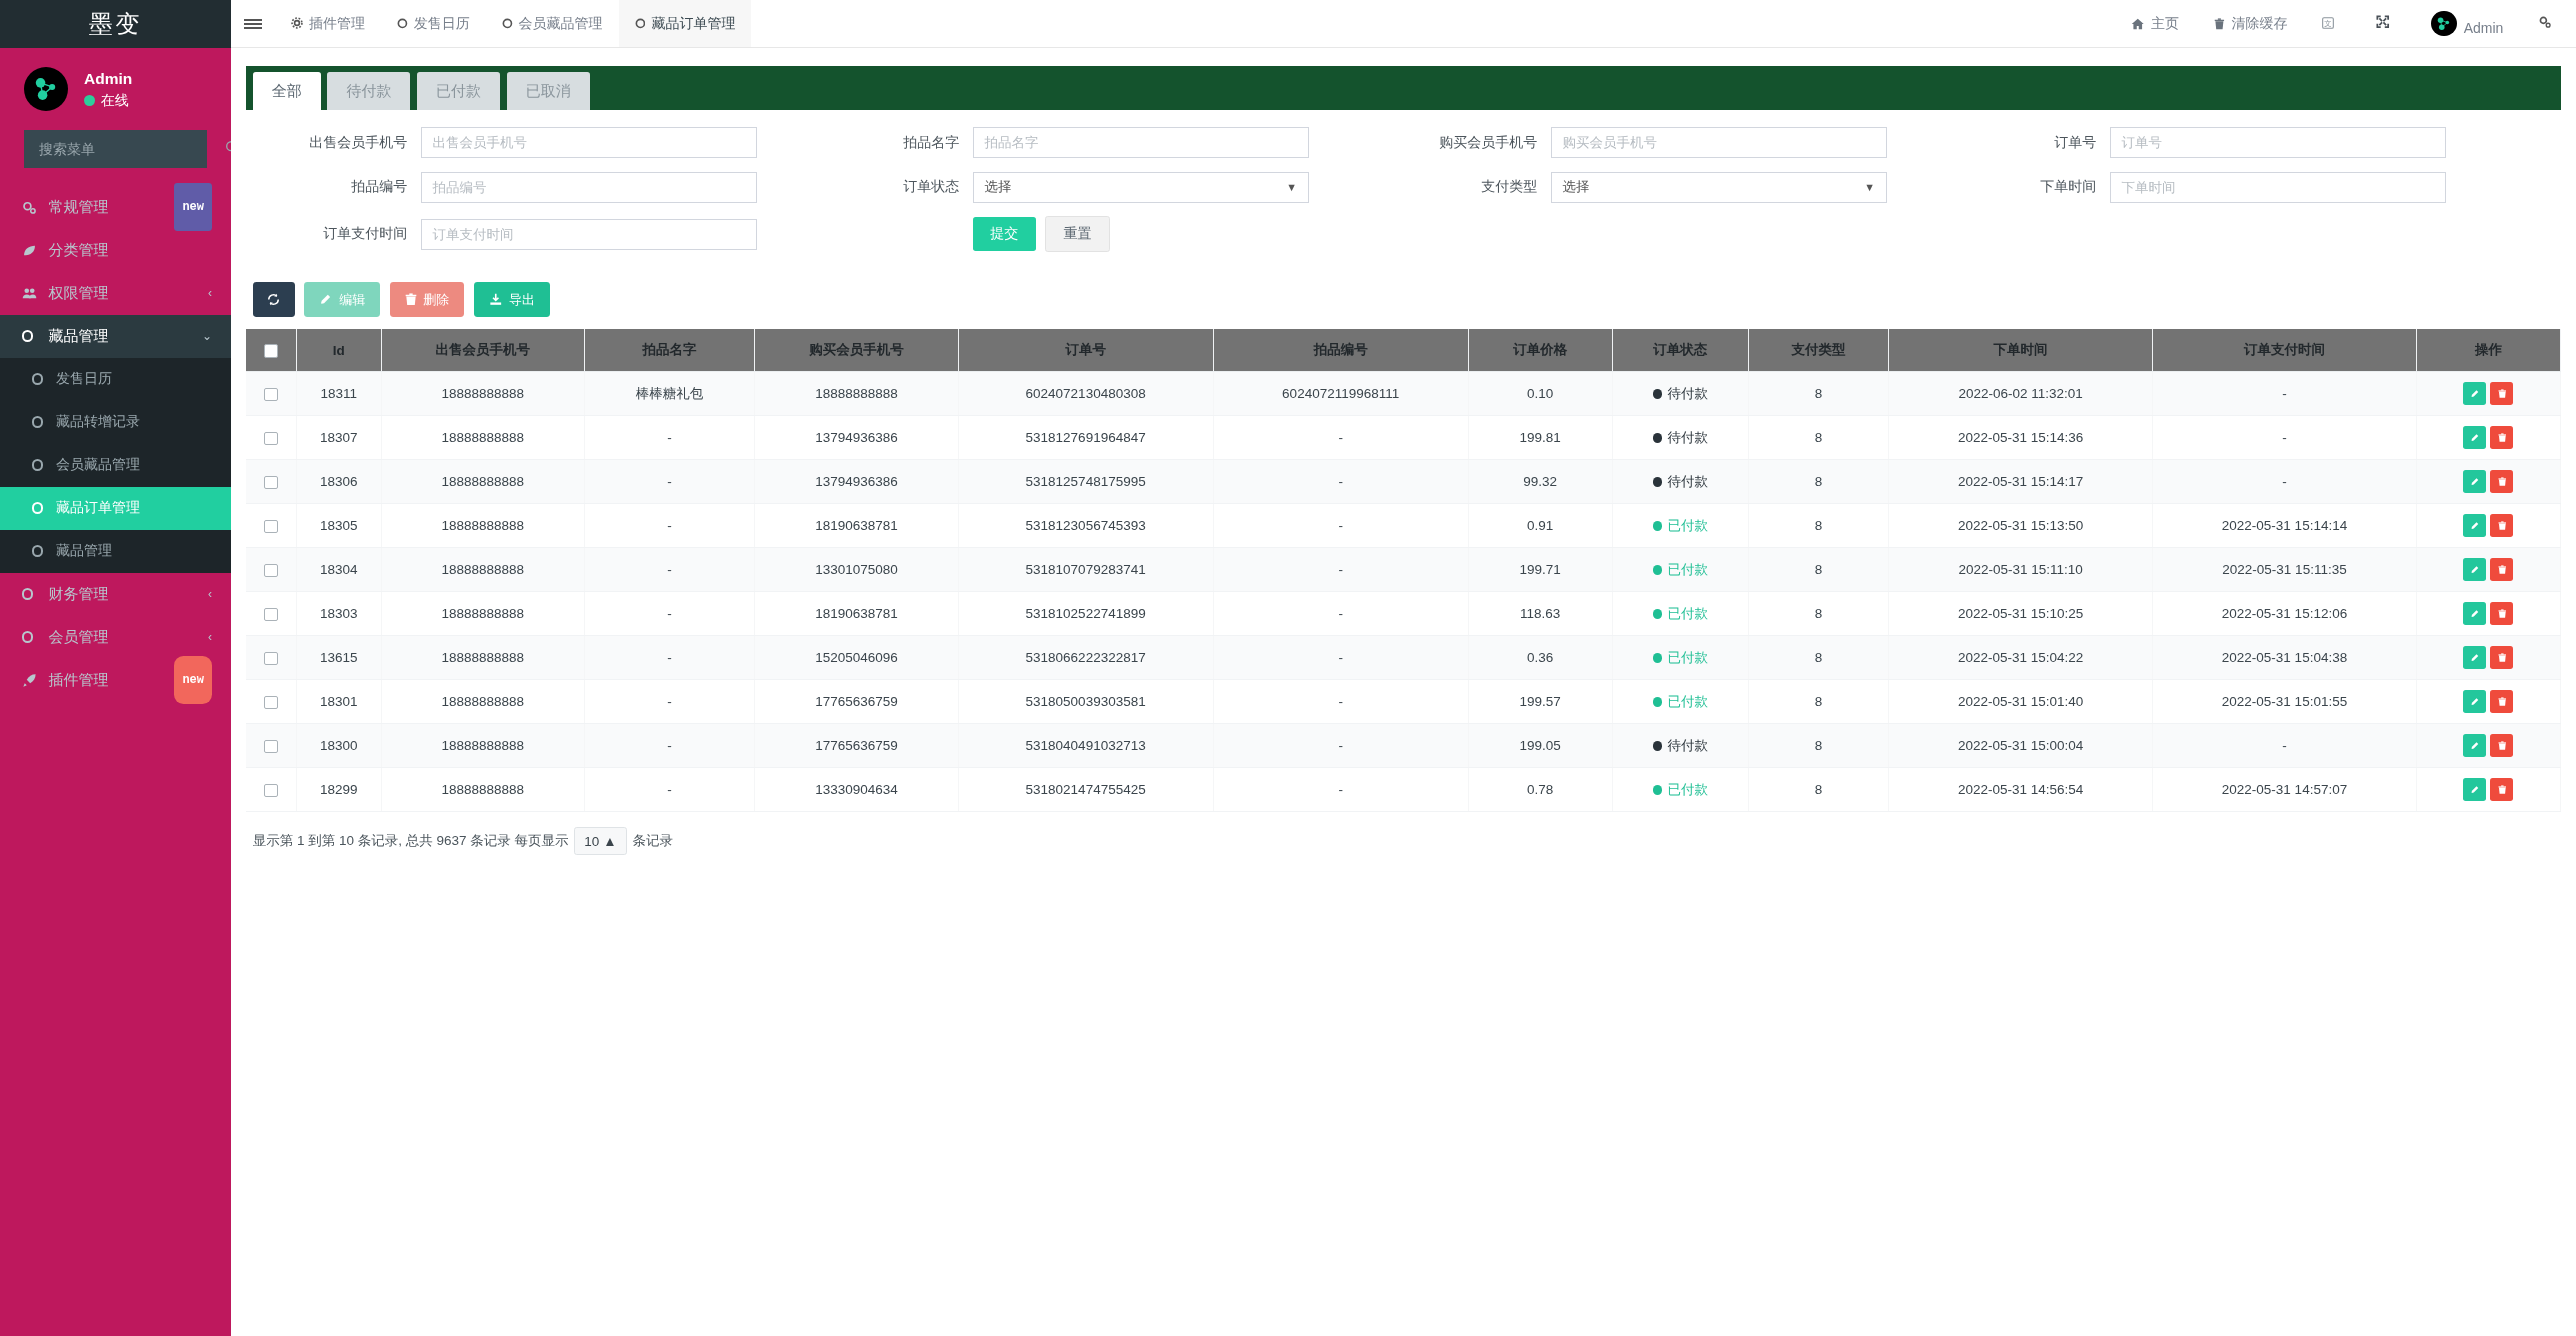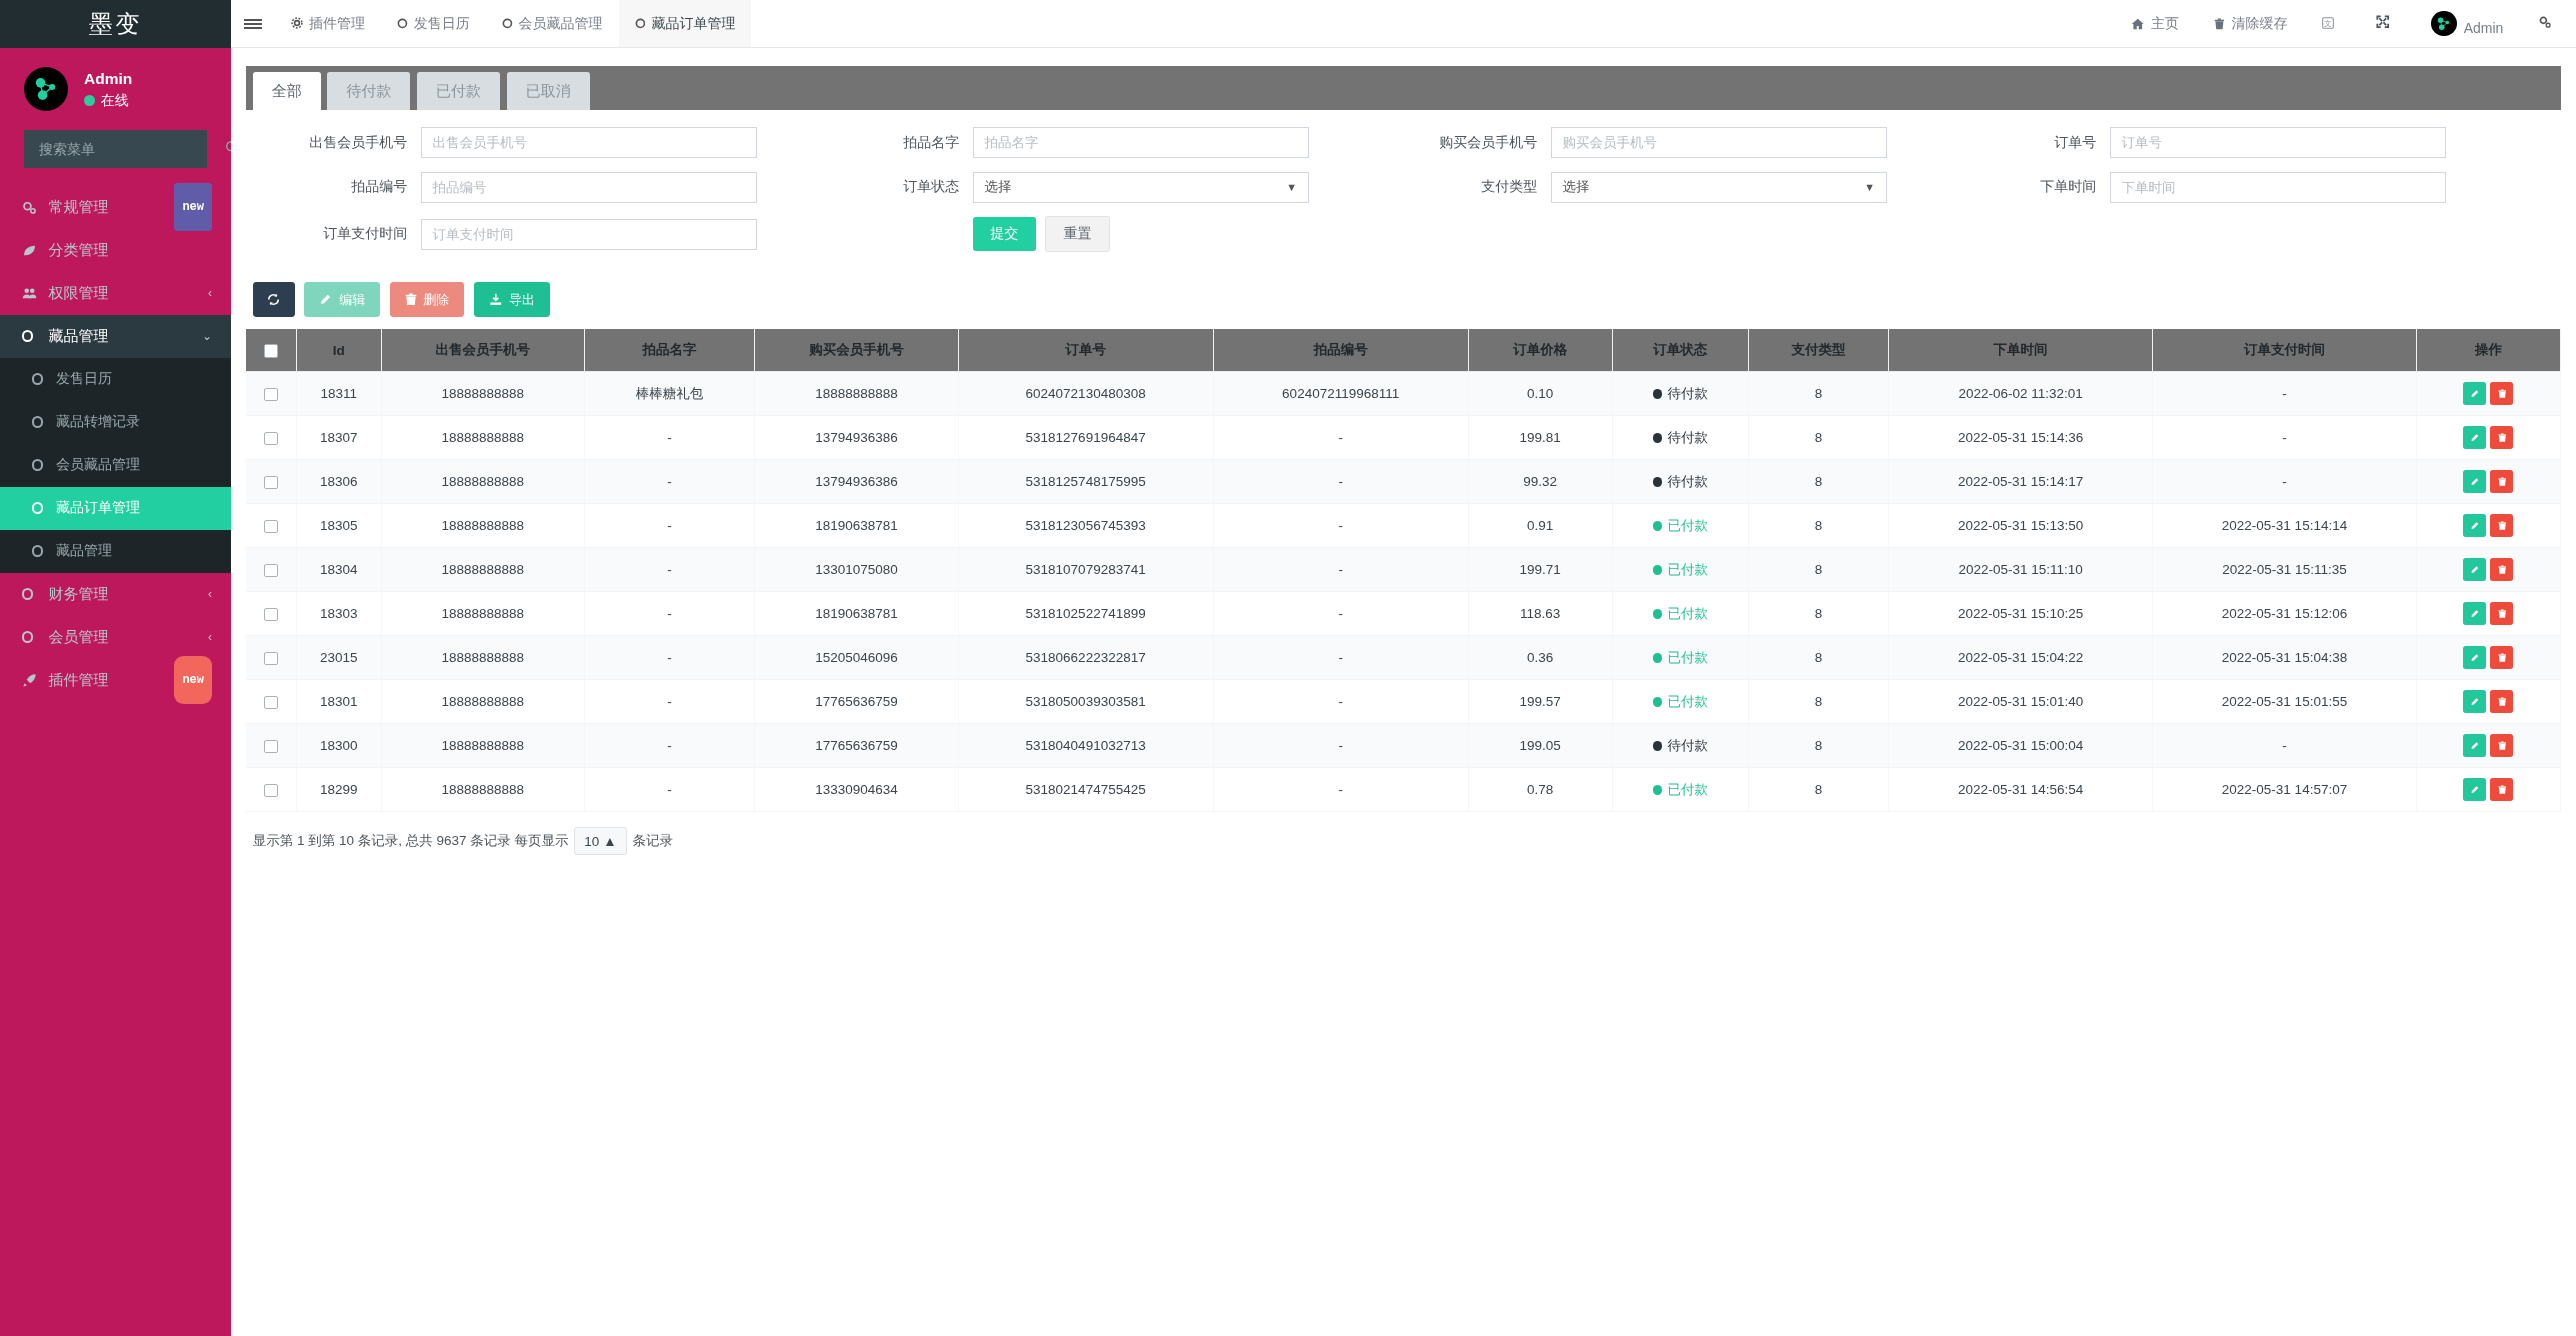--- a/index.html
+++ b/index.html
@@ -115,21 +115,21 @@
     white-space: nowrap;
   }
   .tr-avatar {
     width: 25.6px; height: 25.6px; border-radius: 50%;
     background: #000; display: inline-flex; align-items: center; justify-content: center;
   }
 
   .content { padding: 17.5px 15px; }
   .panel { background: #ffffff; }
 
-  .tabs { display: flex; background: #737373; padding: 6.7px 6.7px 0 6.7px; }
+  .tabs { display: flex; background: #14532d; padding: 6.7px 6.7px 0 6.7px; }
   .tab {
     padding: 9.4px 19px; font-size: 15px; color: #8a959c;
     background: #d7dde0; margin-right: 6.7px; cursor: pointer;
     border-radius: 2.7px 2.7px 0 0;
   }
   .tab.active { background: #ffffff; color: #5a6670; }
 
   .filters {
     background: #ffffff; padding: 17.5px 6.7px 12px 6.7px;
   }
@@ -770,21 +770,21 @@
                       <svg width="8.7" height="10" viewBox="0 0 18 20">
                         <path d="M2 5h14l-1.3 13H3.3z" fill="#fff"></path>
                         <rect x="1" y="2.5" width="16" height="2.2" fill="#fff"></rect>
                         <rect x="6.5" y="0.5" width="5" height="2.4" fill="#fff"></rect>
                       </svg>
                     </button>
                   </span></td>
               </tr>
               <tr class="odd">
                 <td><span class="cbx"></span></td>
-                <td>23015</td>
+                <td>13615</td>
                 <td>18888888888</td>
                 <td>-</td>
                 <td>15205046096</td>
                 <td>5318066222322817</td>
                 <td>-</td>
                 <td>0.36</td>
                 <td><span class="status paid">
                     <span class="sdot"></span>
                     <span>已付款</span>
                   </span></td>

